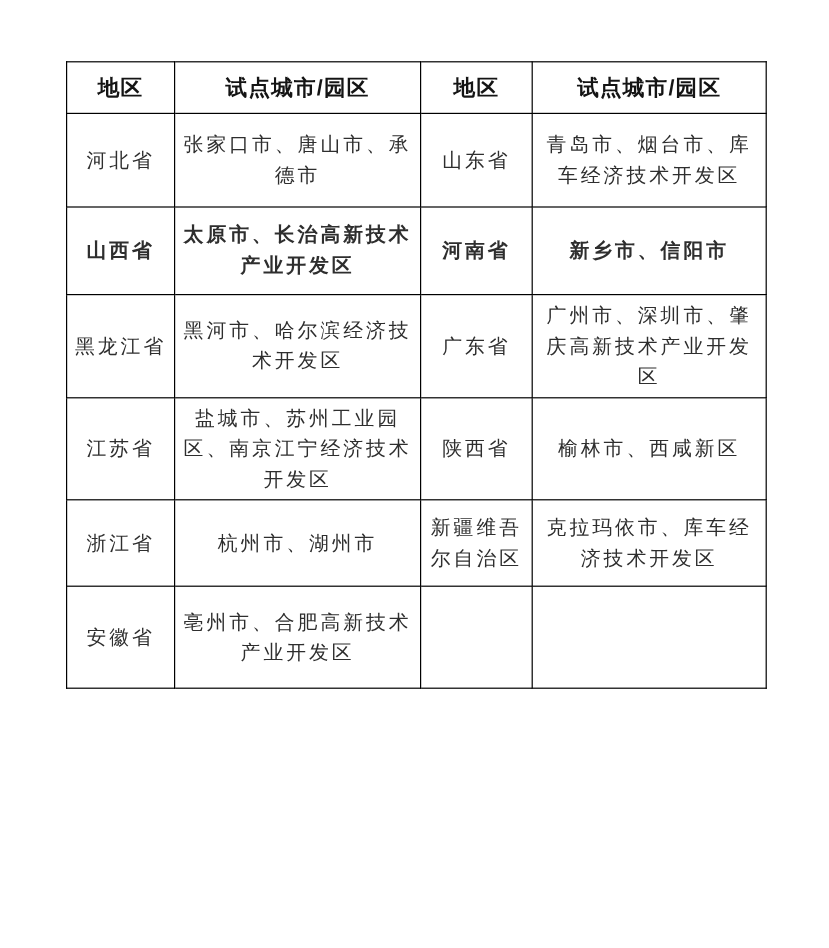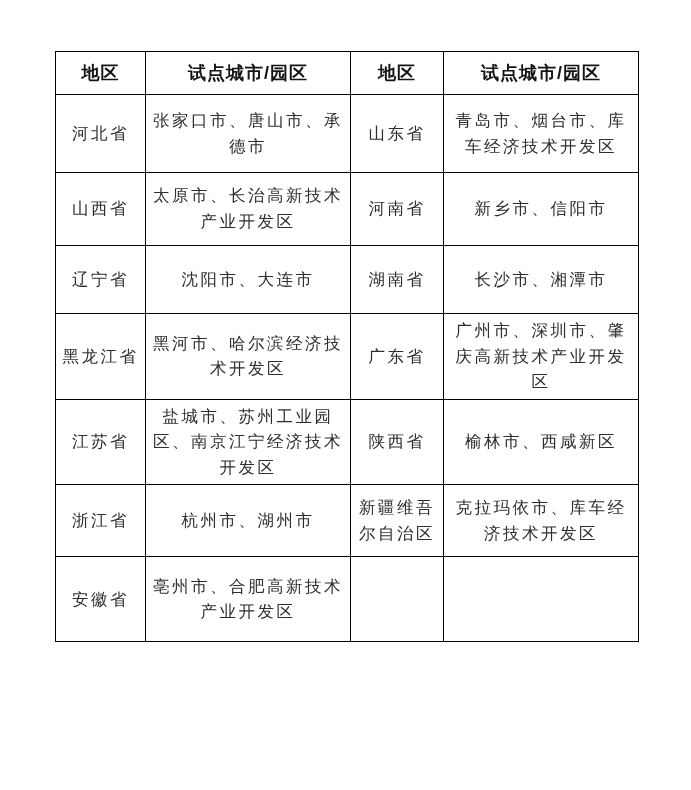--- a/index.html
+++ b/index.html
@@ -52,21 +52,21 @@
     height: 43px;
   }
   table.pilot-table td {
     font-family: "Liberation Serif", "DejaVu Serif", serif;
     font-size: 16.5px;
     color: #2e2e2e;
     letter-spacing: 2.5px;
     line-height: 1.55;
   }
   tr.r1 { height: 78px; }
-  tr.r2 { height: 73px; }
+  tr.r2 { height: 73px; font-weight: bold; }
   tr.r3 { height: 85px; }
   tr.r4 { height: 68px; }
   tr.r5 { height: 85px; }
   tr.r6 { height: 82px; }
   tr.r7 { height: 72px; }
   tr.r8 { height: 85px; }
 </style>
 </head>
 <body>
 
@@ -94,26 +94,20 @@
         <td>张家口市、唐山市、承德市</td>
         <td>山东省</td>
         <td>青岛市、烟台市、库车经济技术开发区</td>
       </tr>
       <tr class="r2">
         <td>山西省</td>
         <td>太原市、长治高新技术产业开发区</td>
         <td>河南省</td>
         <td>新乡市、信阳市</td>
       </tr>
-      <tr class="r4">
-        <td>辽宁省</td>
-        <td>沈阳市、大连市</td>
-        <td>湖南省</td>
-        <td>长沙市、湘潭市</td>
-      </tr>
       <tr class="r5">
         <td>黑龙江省</td>
         <td>黑河市、哈尔滨经济技术开发区</td>
         <td>广东省</td>
         <td>广州市、深圳市、肇庆高新技术产业开发区</td>
       </tr>
       <tr class="r6">
         <td>江苏省</td>
         <td>盐城市、苏州工业园区、南京江宁经济技术开发区</td>
         <td>陕西省</td>

